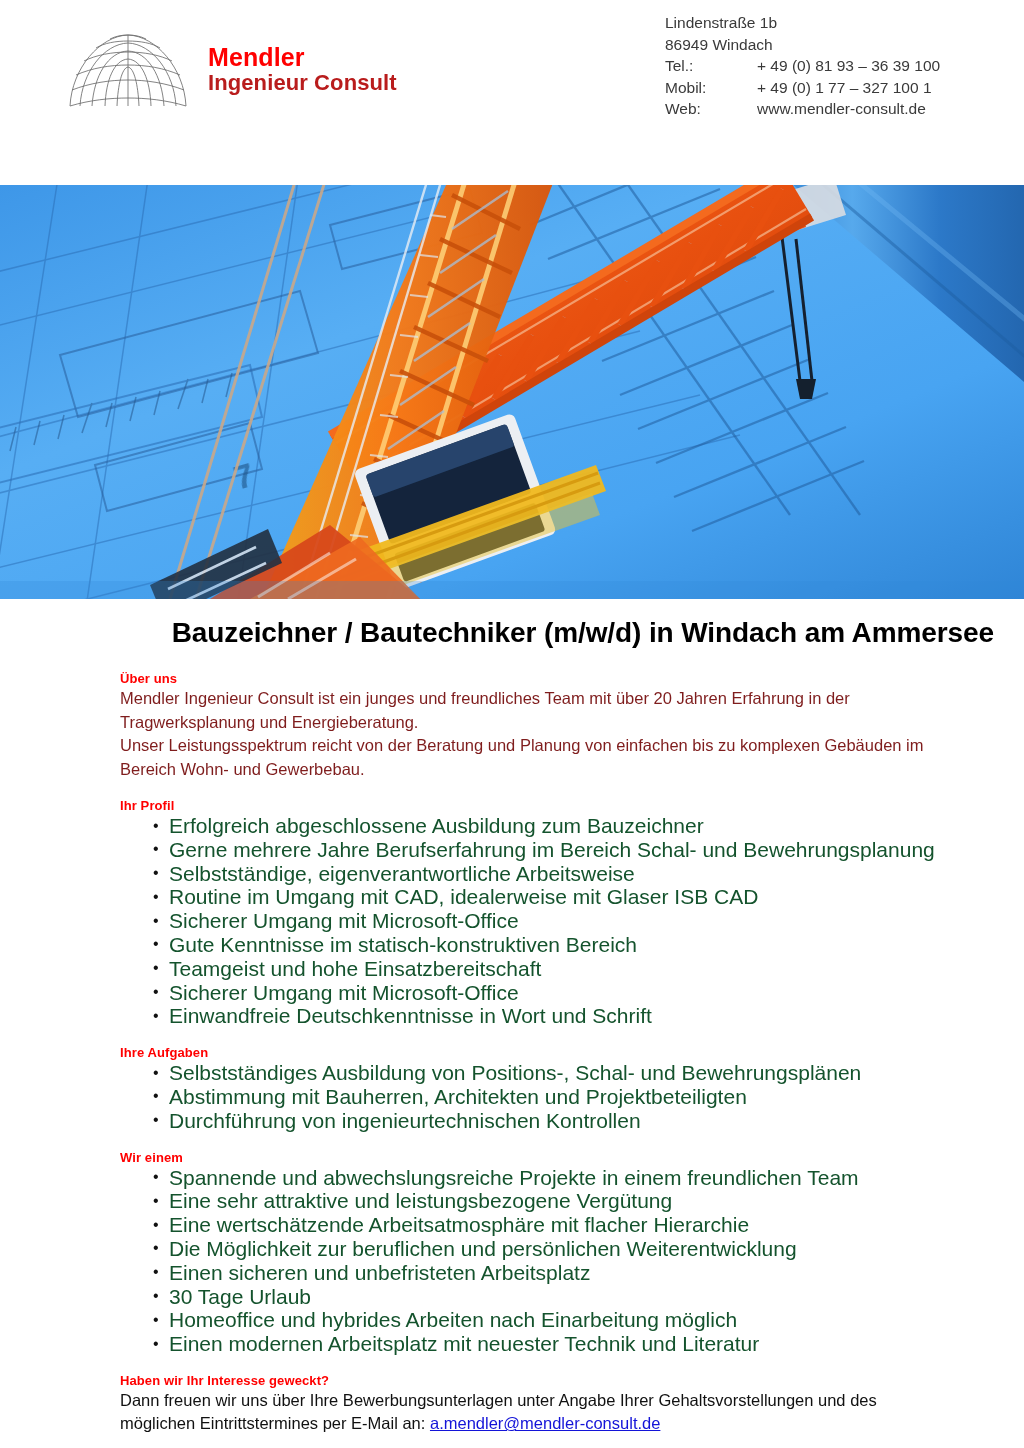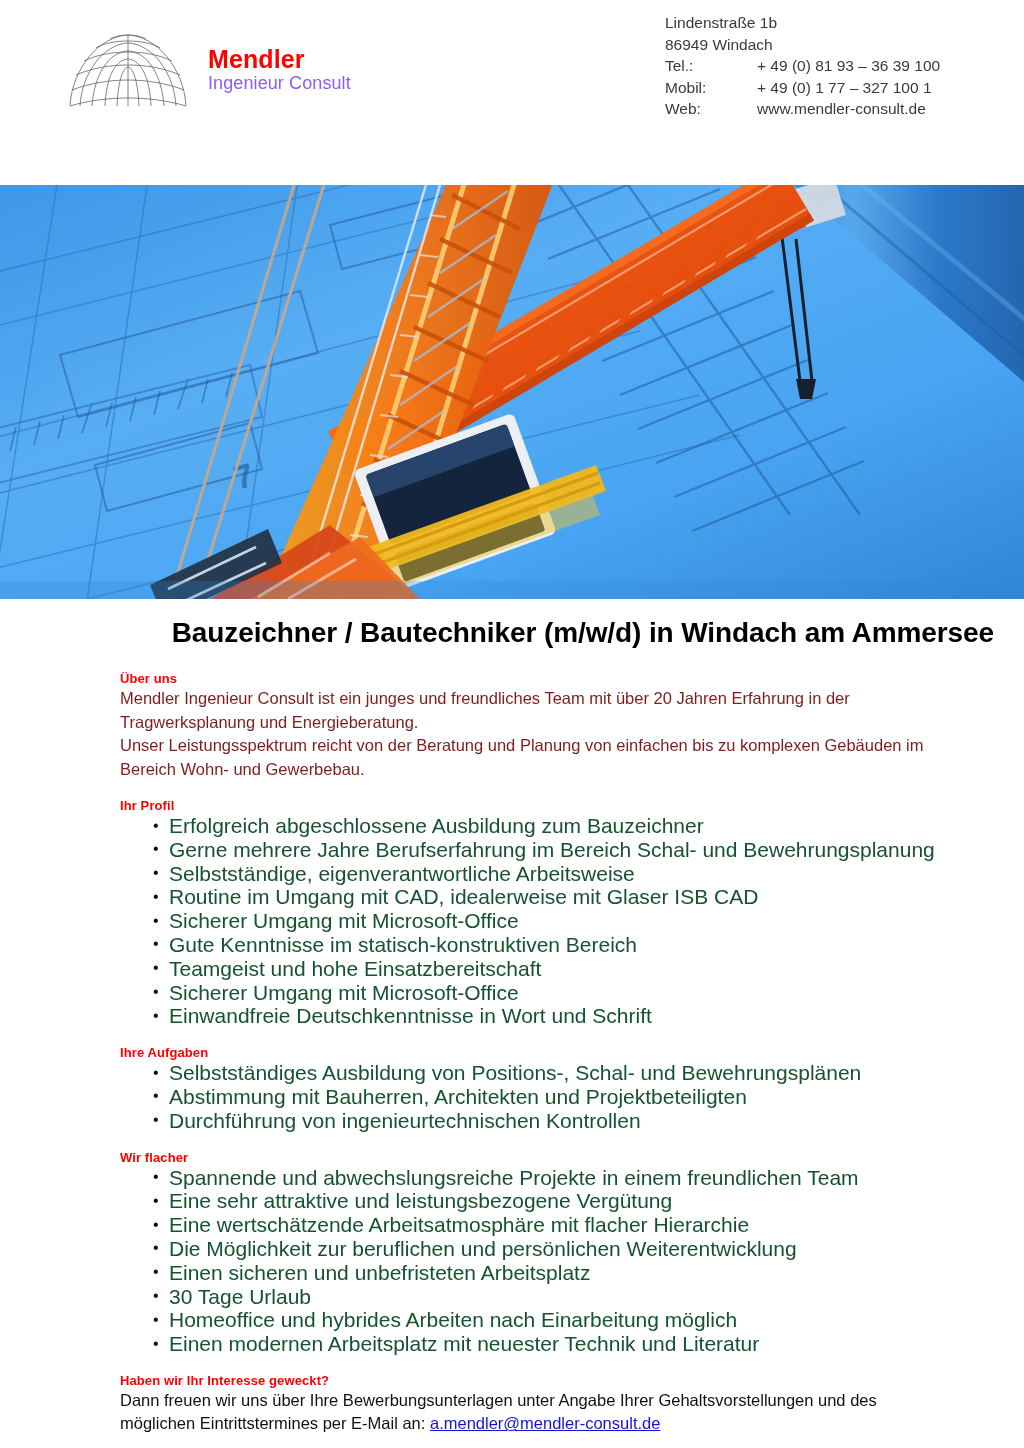--- a/index.html
+++ b/index.html
@@ -48,23 +48,23 @@
   }
 
   .logo-name {
     font-size: 25px;
     font-weight: bold;
     color: #FF0000;
     letter-spacing: 0.1px;
   }
 
   .logo-sub {
-    font-size: 18px;
-    font-weight: normal;
-    color: #8b5cf6;
+    font-size: 22px;
+    font-weight: bold;
+    color: #b91c1c;
     letter-spacing: 0.1px;
   }
 
   .contact {
     position: absolute;
     left: 665px;
     top: 12px;
     font-size: 15.5px;
     line-height: 21.5px;
     color: #3a3a3a;
@@ -485,21 +485,21 @@
     <div class="section">
       <div class="section-heading">Ihre Aufgaben</div>
       <ul class="bullets">
         <li>Selbstständiges Ausbildung von Positions-, Schal- und Bewehrungsplänen</li>
         <li>Abstimmung mit Bauherren, Architekten und Projektbeteiligten</li>
         <li>Durchführung von ingenieurtechnischen Kontrollen</li>
       </ul>
     </div>
 
     <div class="section">
-      <div class="section-heading">Wir flacher</div>
+      <div class="section-heading">Wir einem</div>
       <ul class="bullets">
         <li>Spannende und abwechslungsreiche Projekte in einem freundlichen Team</li>
         <li>Eine sehr attraktive und leistungsbezogene Vergütung</li>
         <li>Eine wertschätzende Arbeitsatmosphäre mit flacher Hierarchie</li>
         <li>Die Möglichkeit zur beruflichen und persönlichen Weiterentwicklung</li>
         <li>Einen sicheren und unbefristeten Arbeitsplatz</li>
         <li>30 Tage Urlaub</li>
         <li>Homeoffice und hybrides Arbeiten nach Einarbeitung möglich</li>
         <li>Einen modernen Arbeitsplatz mit neuester Technik und Literatur</li>
       </ul>

